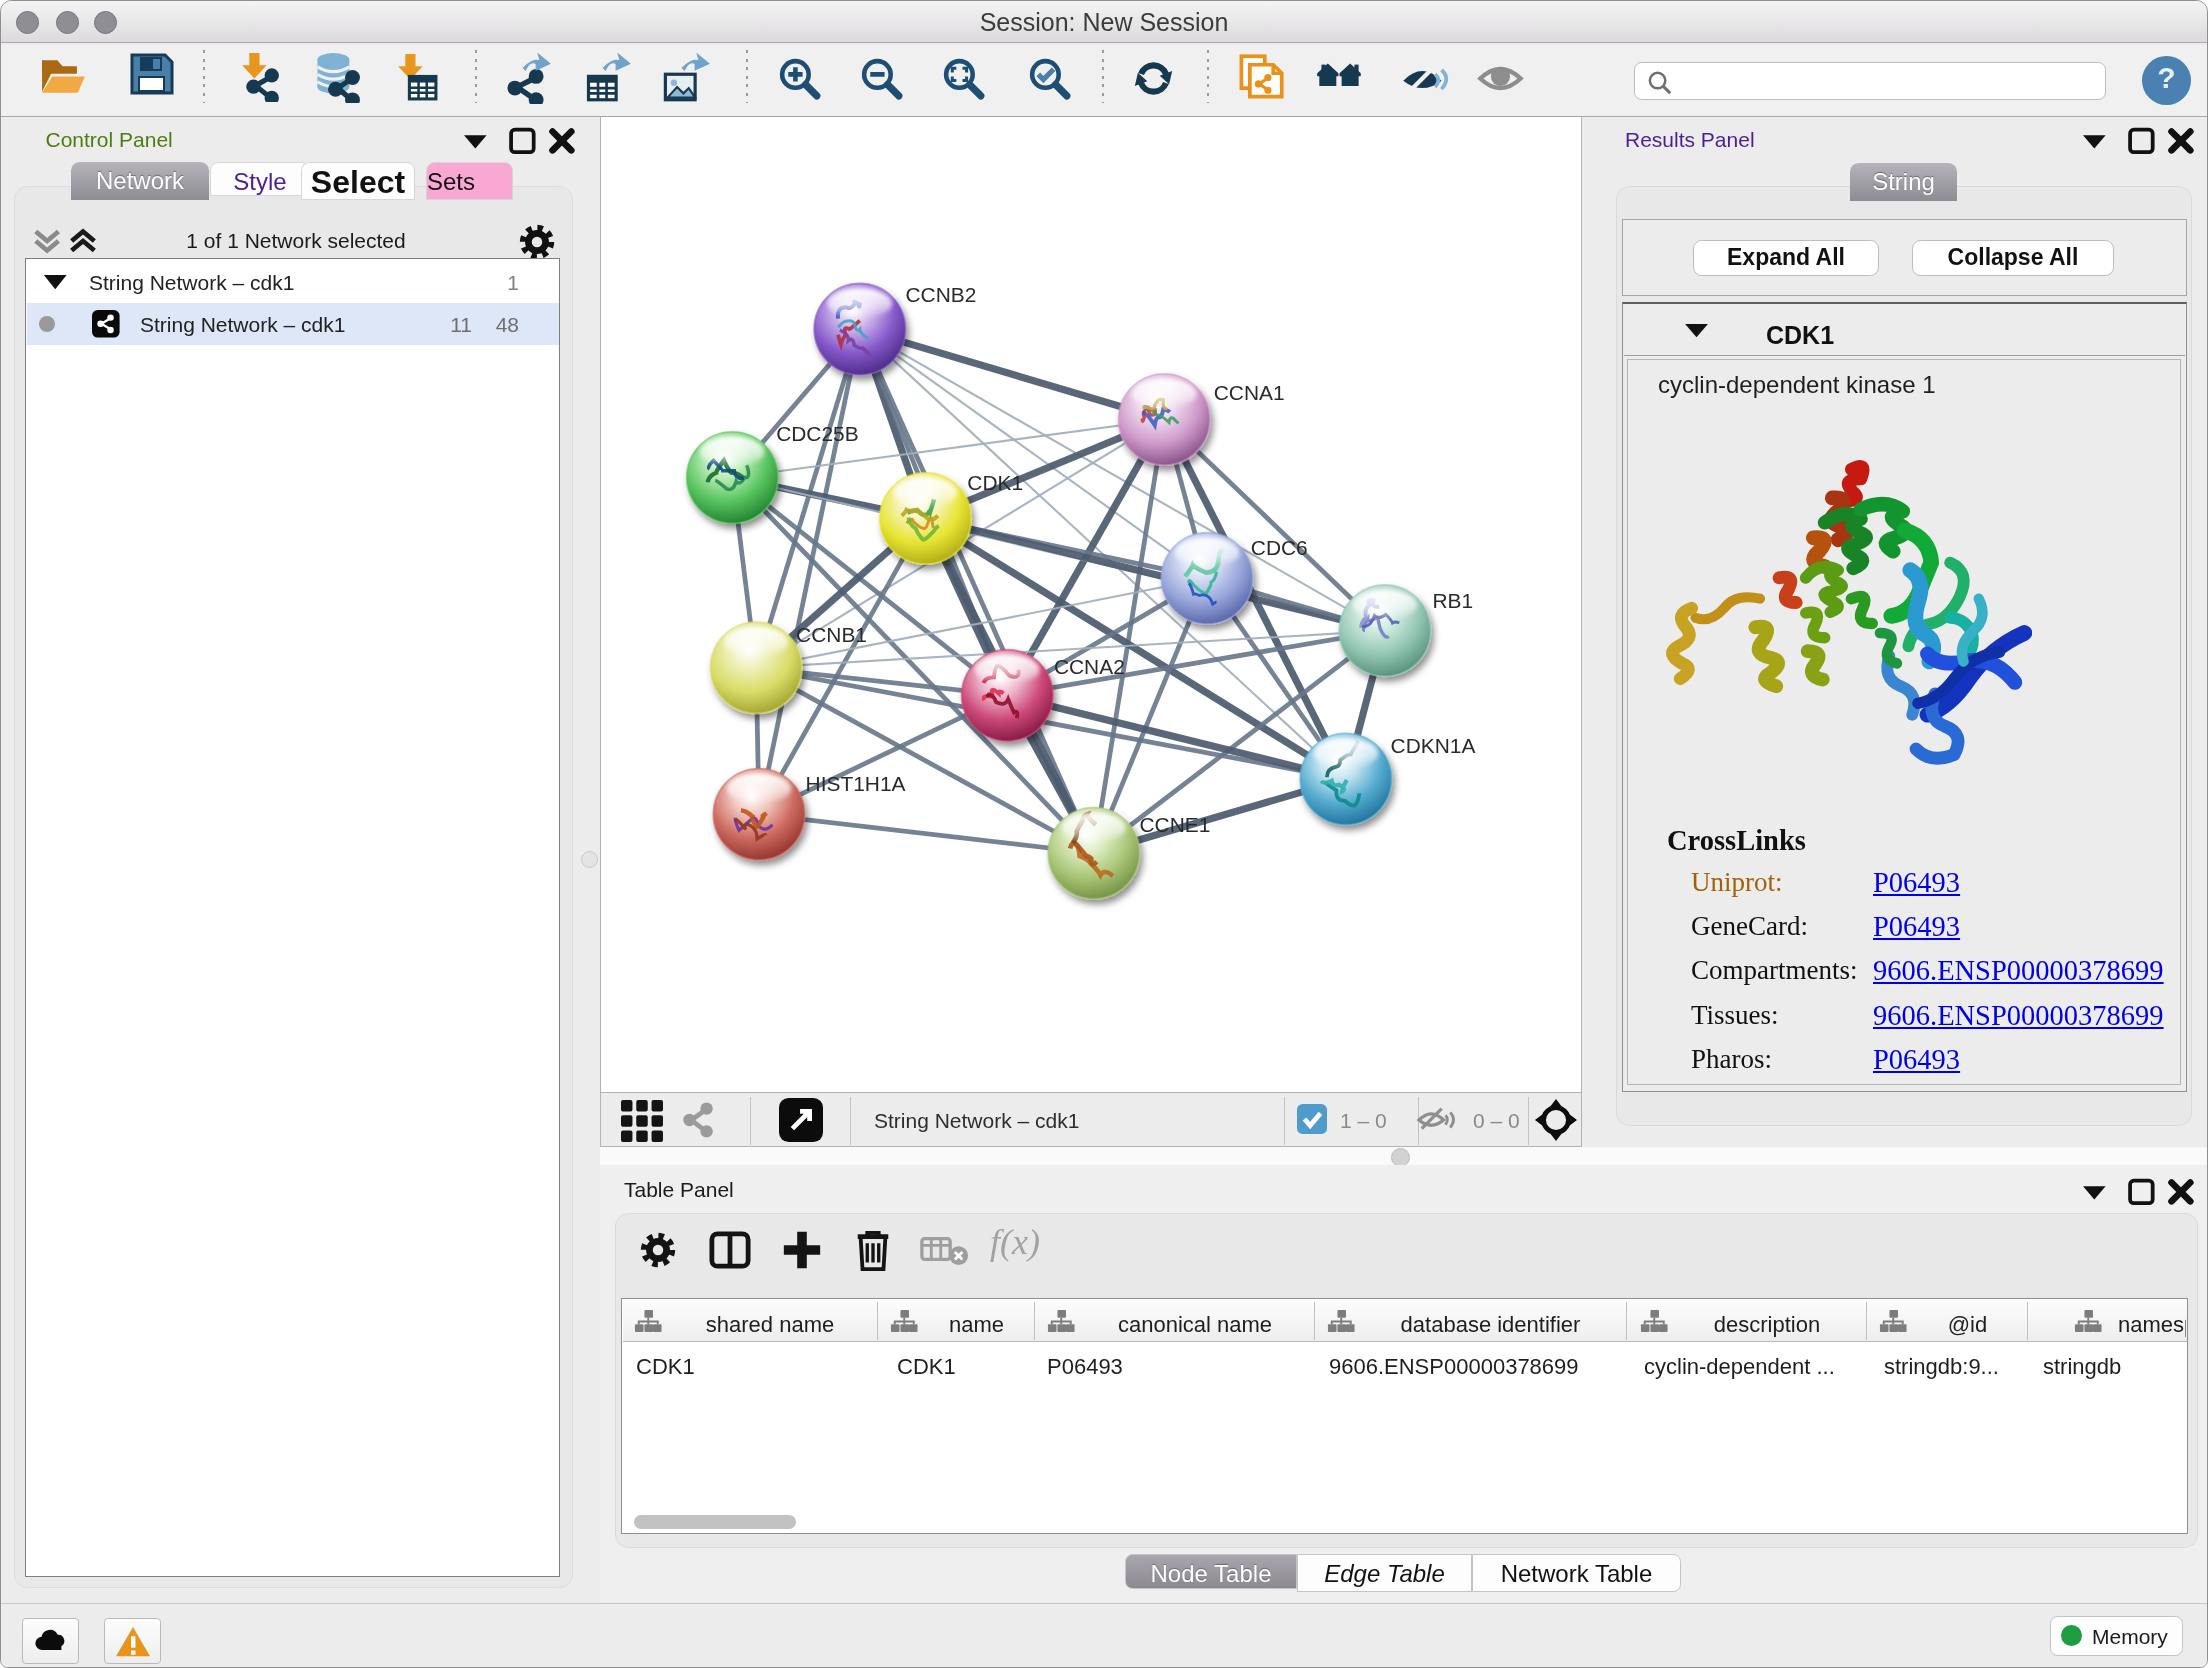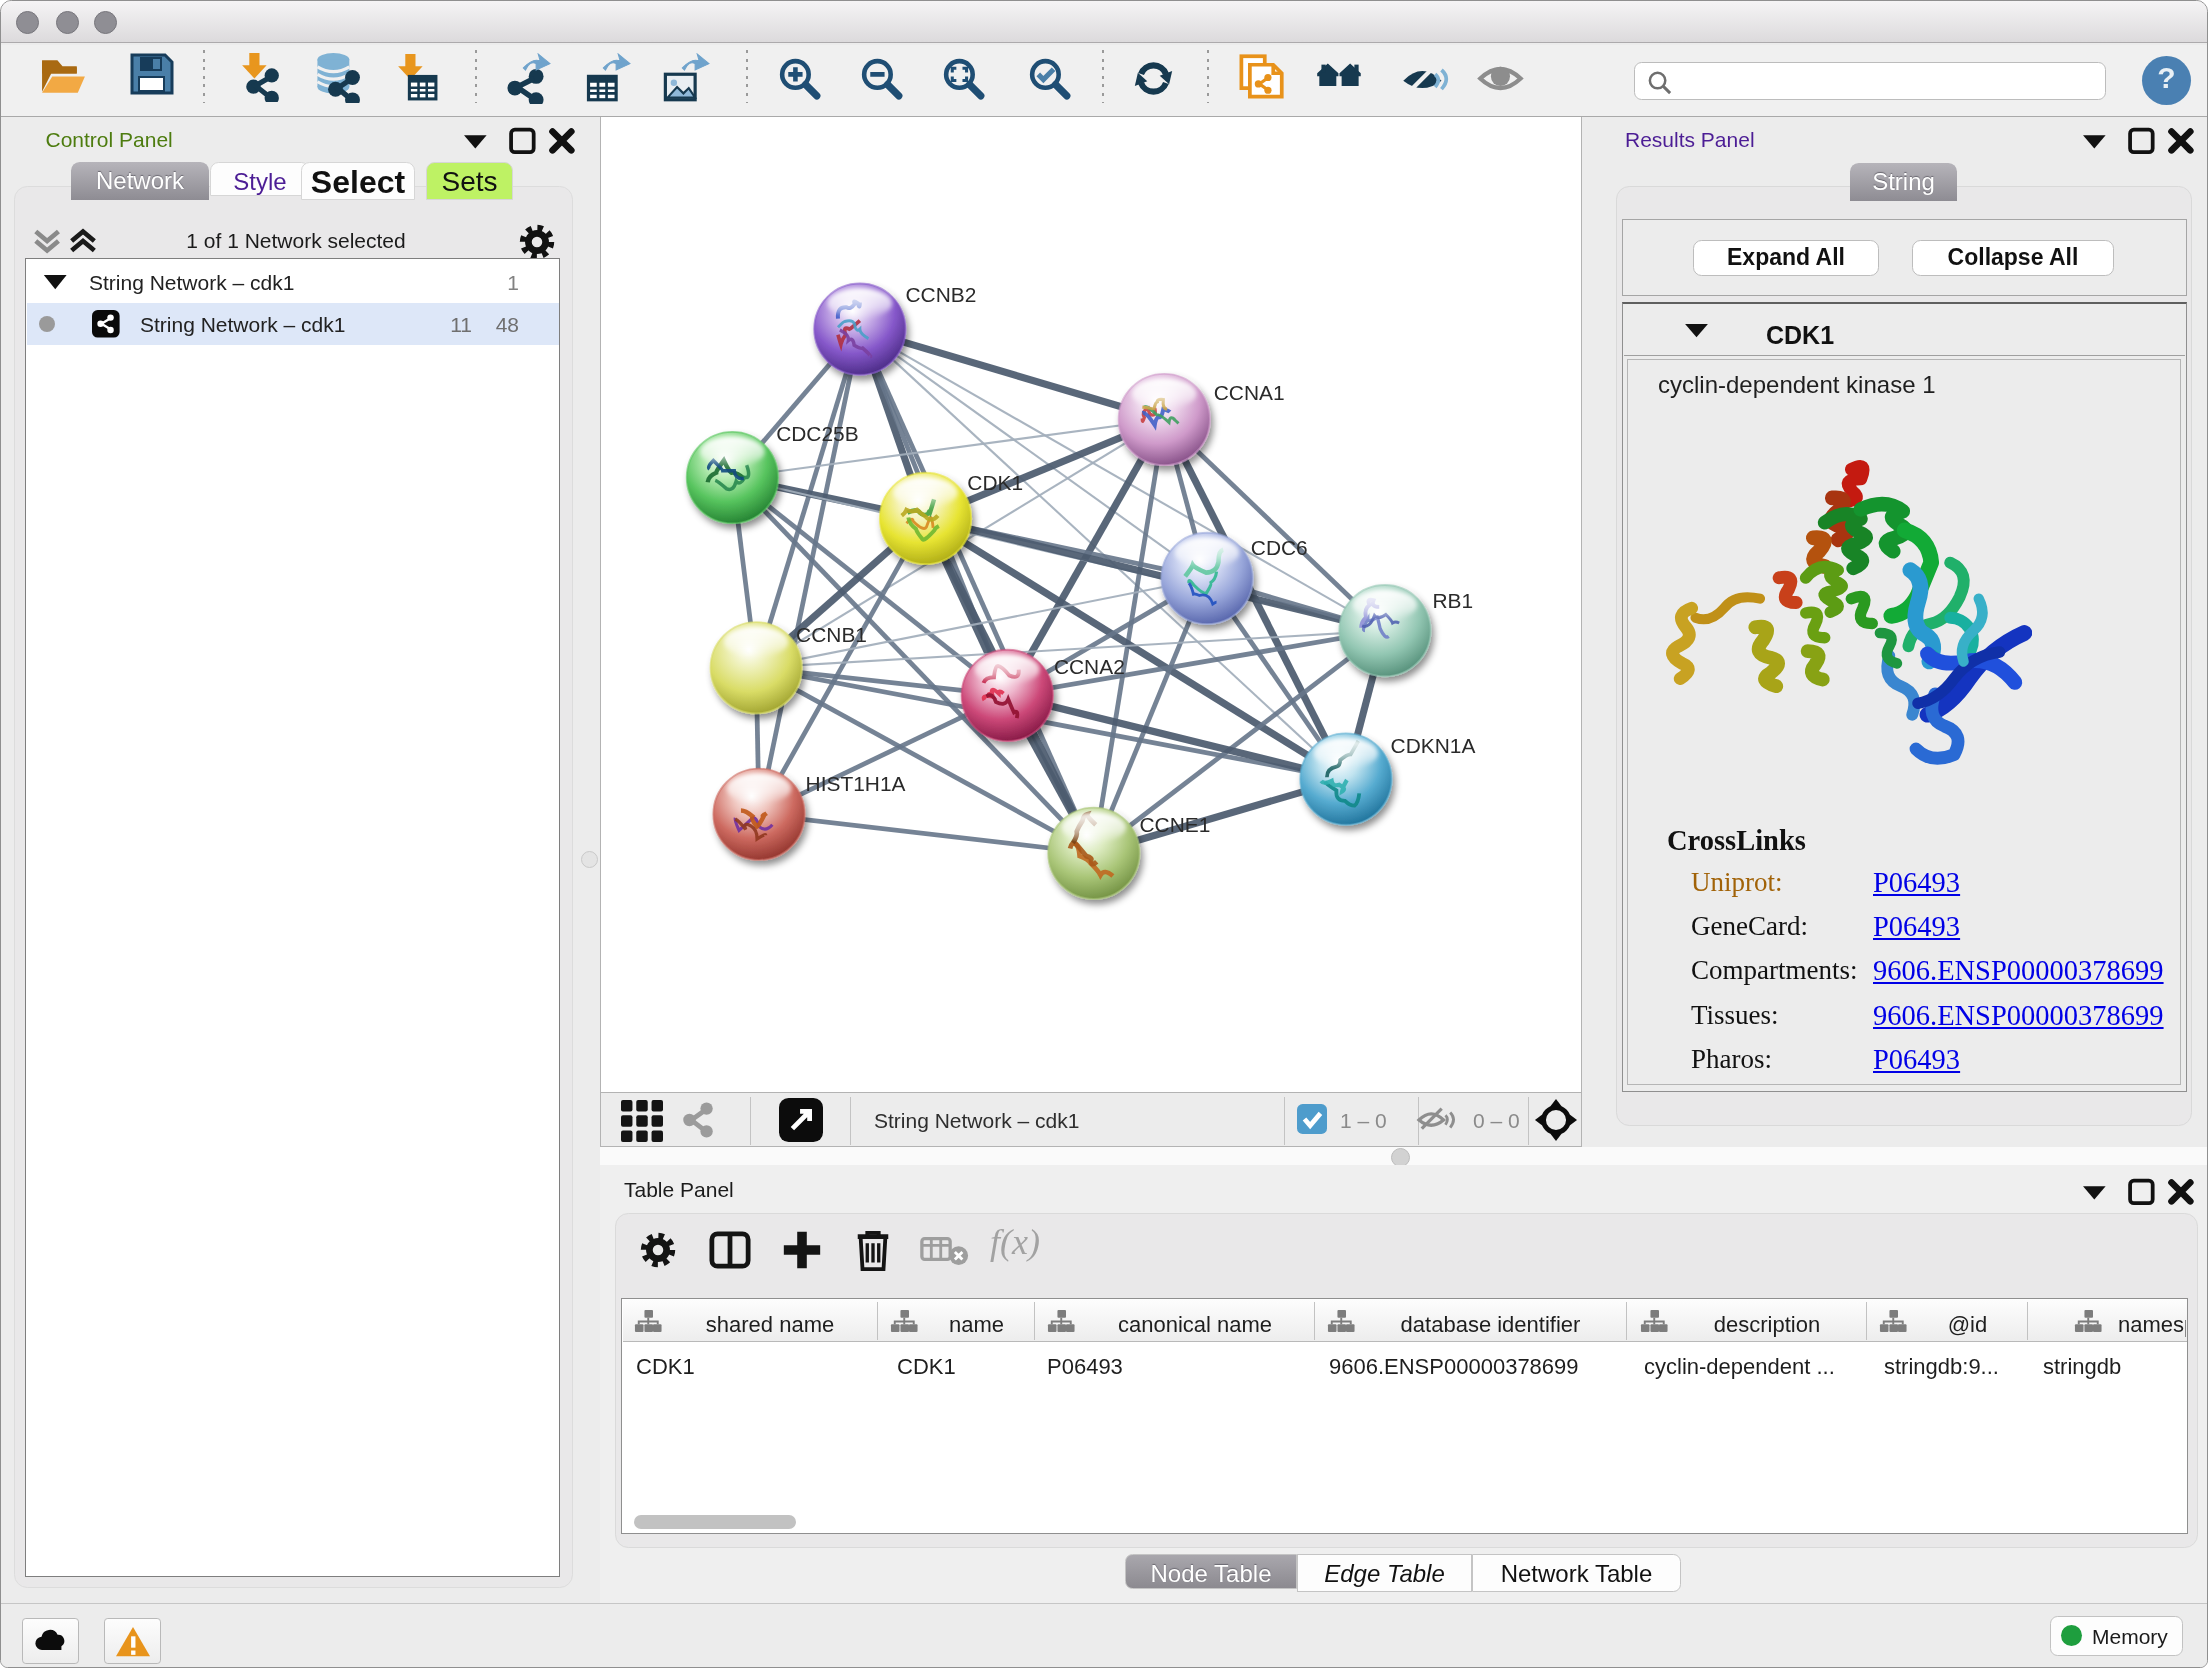--- a/index.html
+++ b/index.html
@@ -8,20 +8,21 @@
 .abs{position:absolute;}
 .tx{position:absolute;white-space:nowrap;}
 </style></head><body>
 <div id="win">
 
 <div class="abs" style="left:0;top:0;width:2208px;height:42px;
  background:linear-gradient(#f5f4f5,#dcdadc);border-bottom:1.9px solid #acaaac;"></div>
 <div class="abs" style="left:15px;top:9.5px;width:23px;height:23px;border-radius:50%;background:#8f8e94;border:1px solid #77767c;"></div>
 <div class="abs" style="left:55px;top:9.5px;width:23px;height:23px;border-radius:50%;background:#8f8e94;border:1px solid #77767c;"></div>
 <div class="abs" style="left:93px;top:9.5px;width:23px;height:23px;border-radius:50%;background:#8f8e94;border:1px solid #77767c;"></div>
+<div class="tx" style="left:0;right:0;top:6.7px;text-align:center;font-size:25px;font-weight:500;color:#3c3c3c;">Session: New Session</div>
 <div class="abs" style="left:0;top:44px;width:2208px;height:72px;background:#f0f0f0;border-bottom:1.9px solid #a9a9a9;"></div>
 <svg class="abs" style="left:38px;top:50px" width="49" height="49" viewBox="0 0 48 48">
       <path d="M3 9 h15 l5 6 h14 v7 H3 z" fill="#a96a12"></path>
       <path d="M3 40 V10 h14 l5 6 h15 v6 H12 z" fill="#a96a12"></path>
       <path d="M13 25 h32 l-7 16 H3 z" fill="#f2a944"></path>
     </svg>
 <svg class="abs" style="left:126px;top:49px" width="48" height="48" viewBox="0 0 48 48">
       <path d="M5 5 h33 l7 7 v31 H5 z" fill="#4a7fa8" stroke="#173c5a" stroke-width="3"></path>
       <rect x="13" y="7" width="22" height="14" fill="#173c5a"></rect>
       <rect x="26" y="9" width="7" height="10" fill="#4a7fa8"></rect>
@@ -161,21 +162,21 @@
 <div class="tx" style="left:2141px;top:60px;width:49px;text-align:center;font-size:30px;font-weight:bold;color:#e9f0f5;">?</div>
 <div class="tx" style="left:28.5px;top:127px;font-size:21px;color:#4d7c0f;margin-left:16px;">Control Panel</div>
 <svg class="abs" style="left:453px;top:123px" width="133" height="32" viewBox="0 0 140 34">
       <path d="M10 12 l24 0 l-12 14 z" fill="#111"></path>
       <rect x="60" y="6" width="24" height="24" rx="4" fill="none" stroke="#111" stroke-width="4"></rect>
       <path d="M104 8 L124 28 M124 8 L104 28" stroke="#111" stroke-width="7" stroke-linecap="round"></path>
     </svg>
 <div class="abs" style="z-index:5;left:70px;top:161px;width:138px;height:38px;border-radius:8.6px 8.6px 0 0;background:linear-gradient(#b6b4ba,#8e8c93);color:#fff;text-shadow:0 -1px 1px #6a6870;font-size:24px;text-align:center;line-height:38px;">Network</div>
 <div class="abs" style="z-index:5;left:209px;top:161px;width:100px;height:34px;border-radius:8.6px 8.6px 0 0;background:#fdfdfd;color:#4c1d95;border:1px solid #d6d6d6;font-size:24px;text-align:center;line-height:38px;">Style</div>
 <div class="abs" style="z-index:5;left:300px;top:161px;width:114px;height:38px;border-radius:8.6px 8.6px 0 0;background:#fdfdfd;color:#111;border:1px solid #d6d6d6;font-size:32px;text-align:center;line-height:38px;font-weight:bold;">Select</div>
-<div class="abs" style="z-index:5;left:425px;top:161px;width:87px;height:38px;border-radius:8.6px 8.6px 0 0;background:#bef264;color:#111;border:1px solid #d6d6d6;font-size:28px;text-align:center;line-height:38px;">Sets</div>
+<div class="abs" style="z-index:5;left:425px;top:161px;width:87px;height:38px;border-radius:8.6px 8.6px 0 0;background:#f9a8d4;color:#111;border:1px solid #d6d6d6;font-size:24px;text-align:left;line-height:38px;">Sets</div>
 <div class="abs" style="left:13.3px;top:185px;width:559px;height:1402px;background:#e9e8e9;border:1px solid #dcdcdc;border-radius:13.3px;"></div>
 <svg class="abs" style="left:27px;top:223px" width="76" height="34" viewBox="0 0 80 36">
 <g stroke="#8a8a8a" stroke-width="5" fill="none">
         <path d="M8 8 l12 10 l12 -10 M8 18 l12 10 l12 -10"></path>
       </g>
 <g stroke="#1a1a1a" stroke-width="5" fill="none">
         <path d="M46 18 l12 -10 l12 10 M46 28 l12 -10 l12 10"></path>
       </g>
 </svg>
 <div class="tx" style="left:124px;top:228px;width:342px;text-align:center;font-size:21px;color:#1b1b1b;">1 of 1 Network selected</div>

